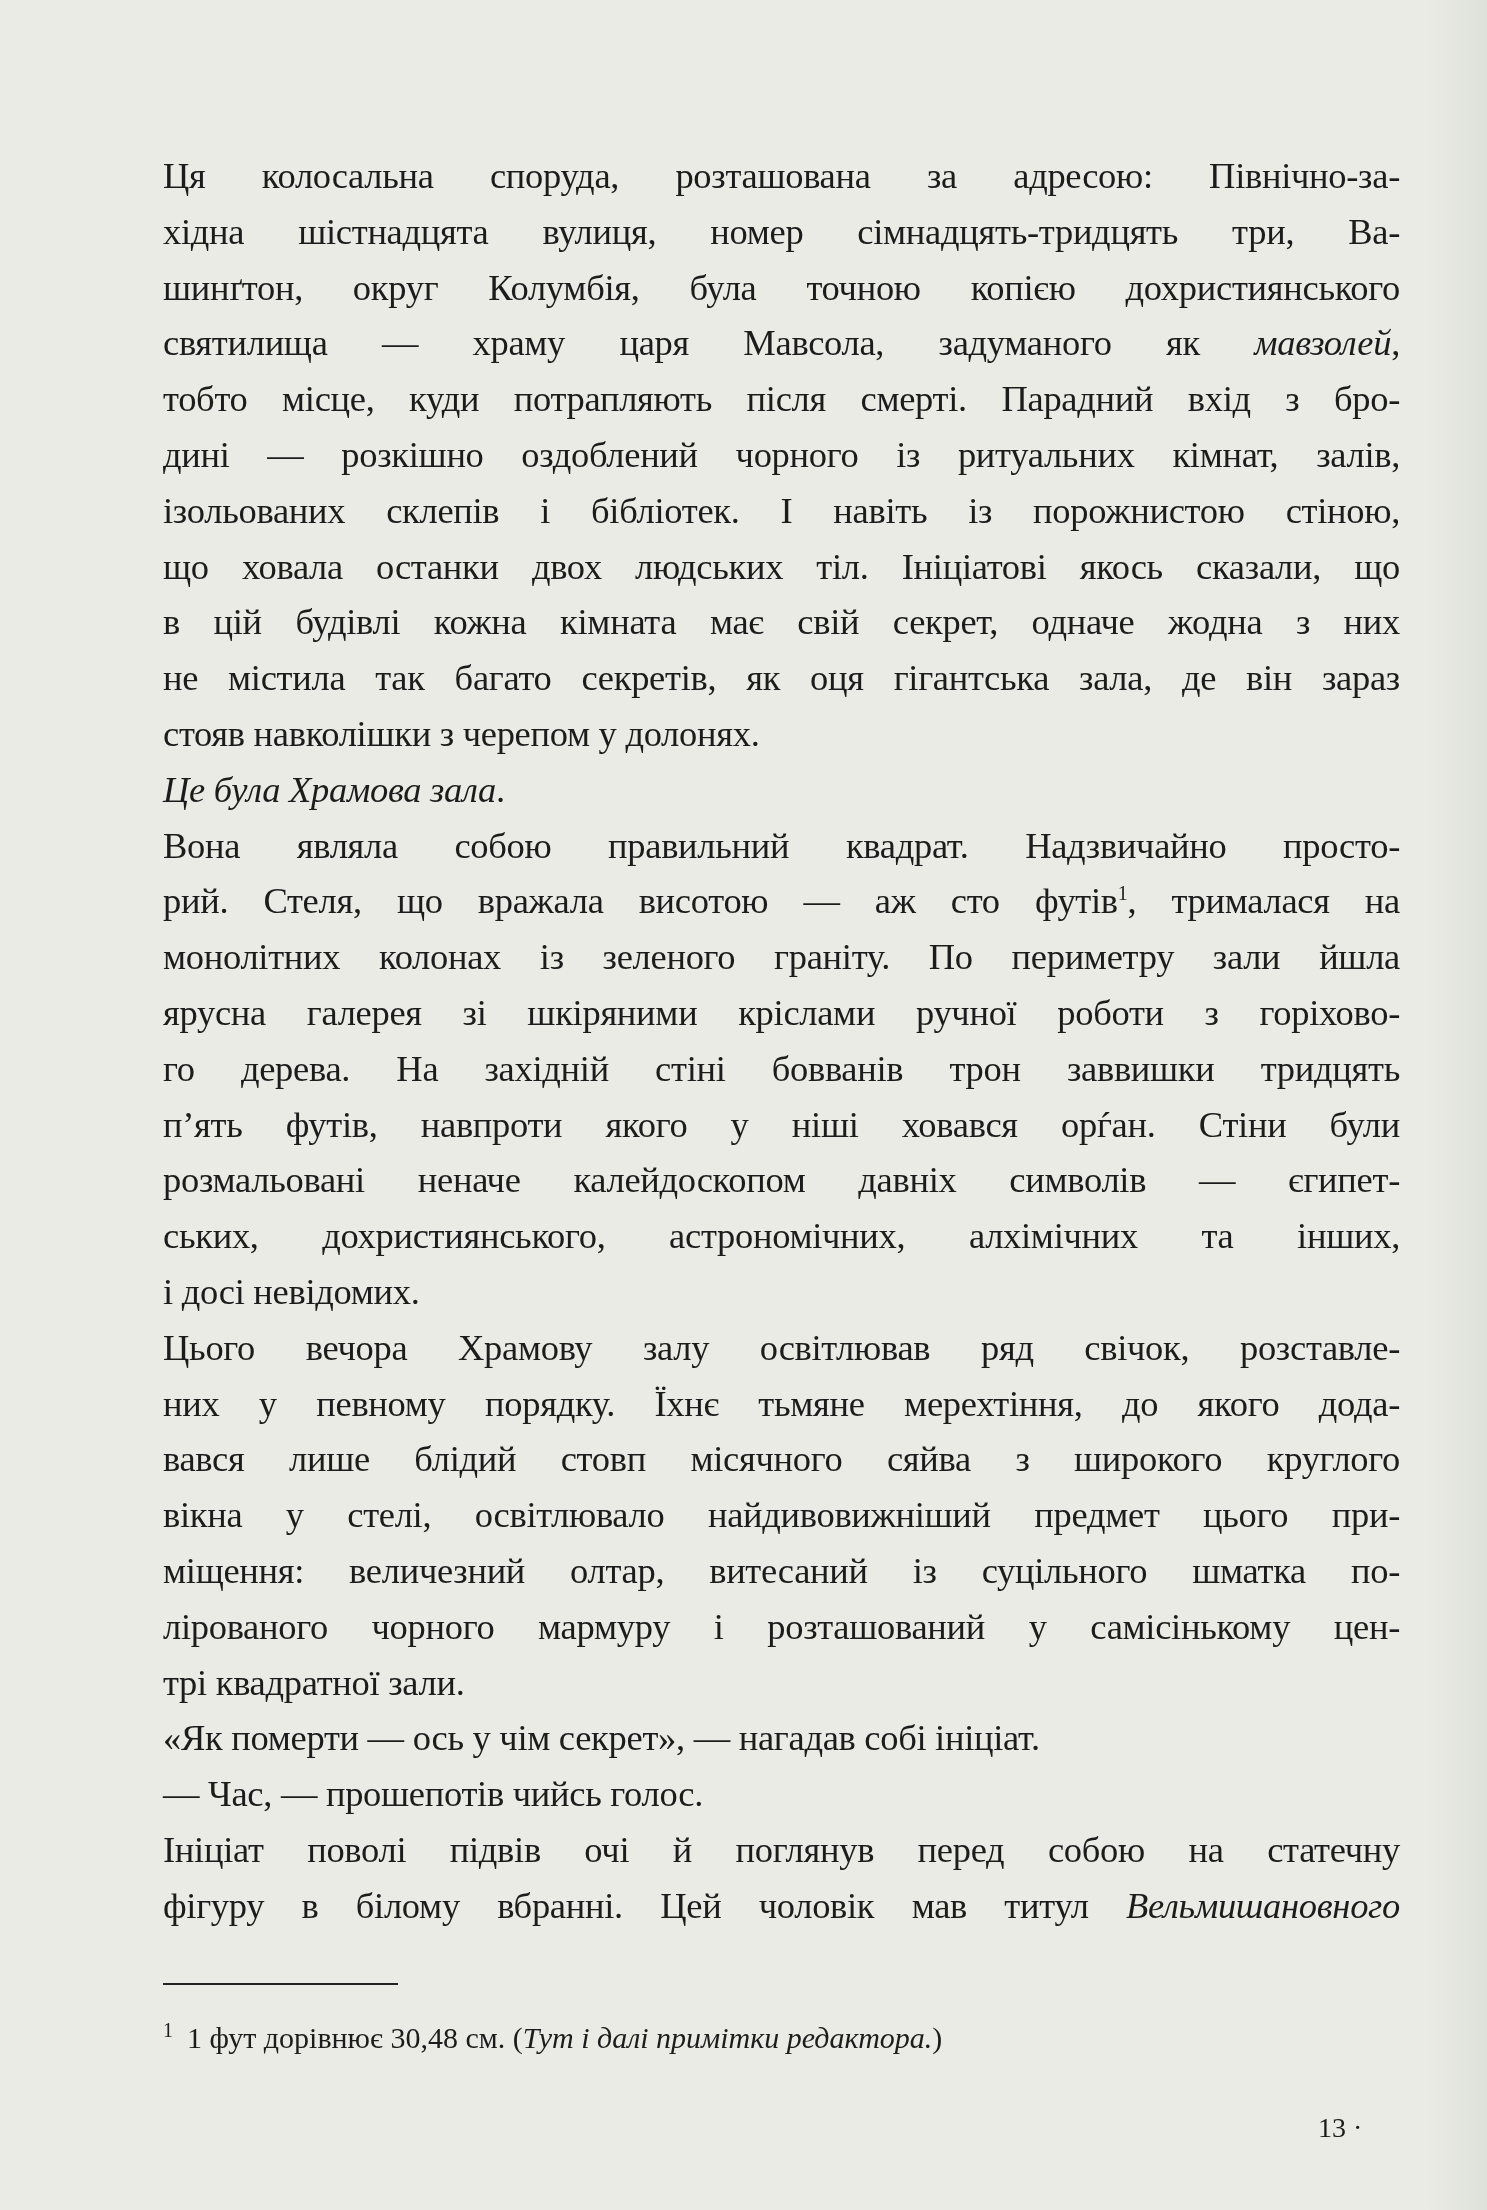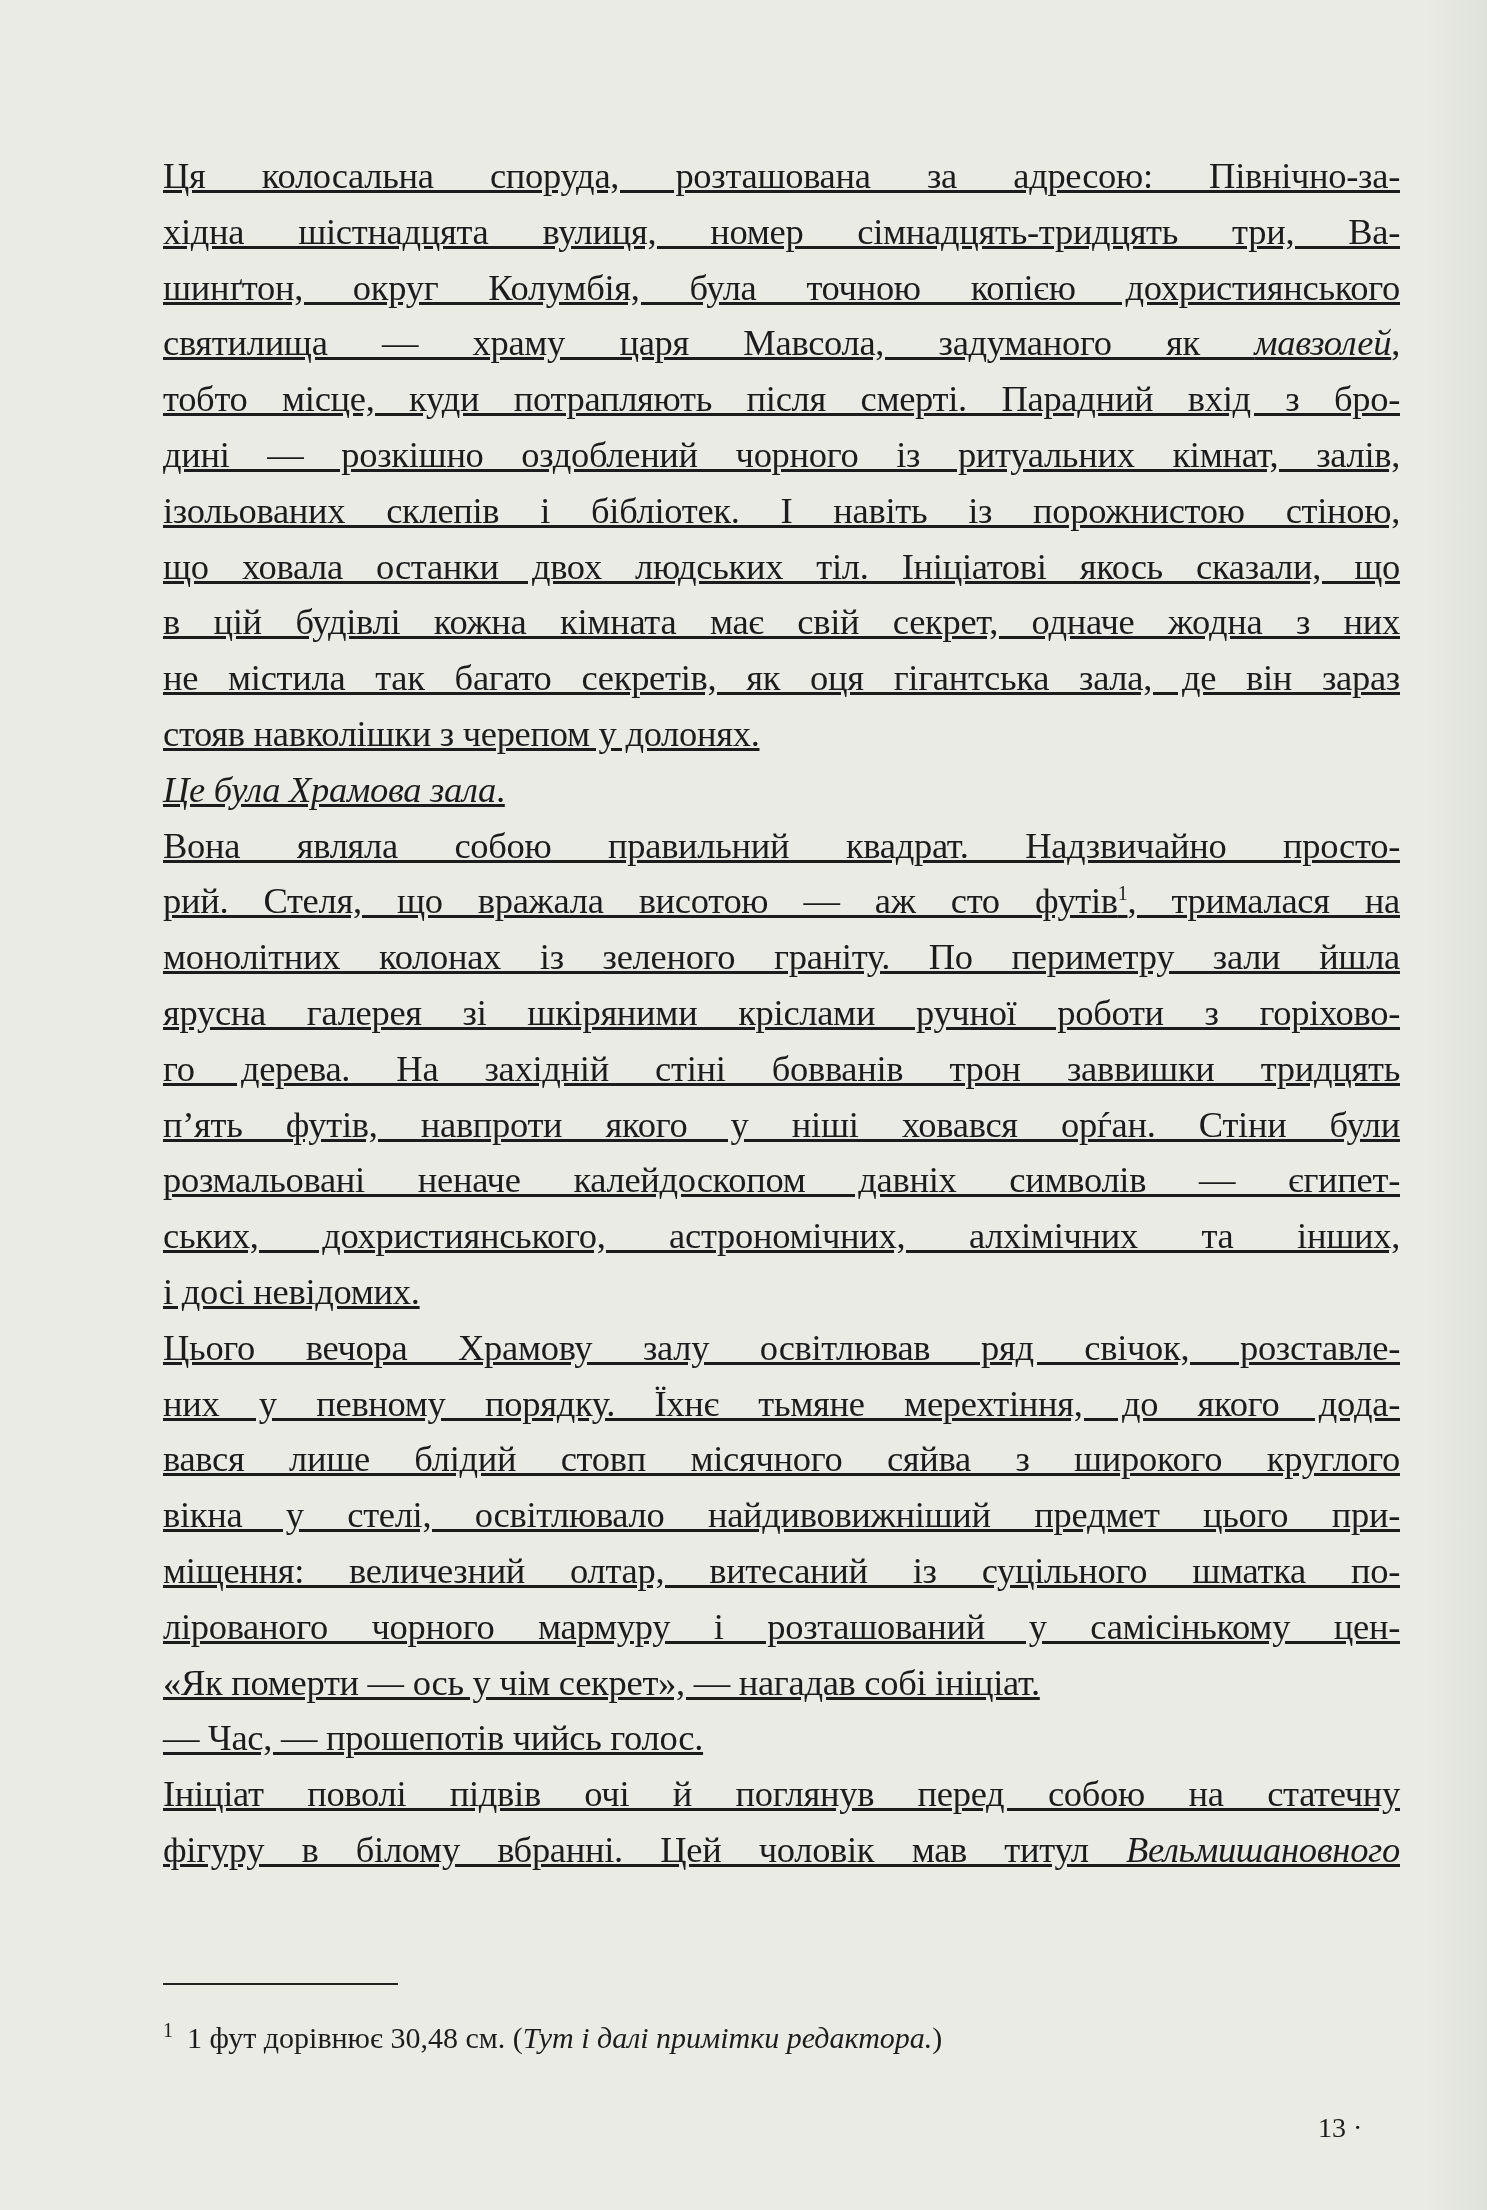--- a/index.html
+++ b/index.html
@@ -8,21 +8,20 @@
     background: #e9ebe4;
     position: relative;
     overflow: hidden;
     font-family: "Liberation Serif", "DejaVu Serif", serif;
     color: #1c1c1c;
   }
   .page {
     position: absolute;
     left: 163px; top: 148px;
     width: 1237px;
-    text-decoration: underline;
   }
   .para {
     font-size: 36.5px;
     line-height: 55.8px;
     text-align: justify;
     text-indent: 0;
     margin: 0;
     letter-spacing: -0.3px;
   }
   .line { display: block; text-align: justify; text-align-last: justify; white-space: nowrap; }
@@ -78,20 +77,21 @@
     <div class="para line"><span>п’ять футів, навпроти якого у ніші ховався орѓан. Стіни були</span></div>
     <div class="para line"><span>розмальовані неначе калейдоскопом давніх символів — єгипет-</span></div>
     <div class="para line"><span>ських, дохристиянського, астрономічних, алхімічних та інших,</span></div>
     <div class="para line last"><span>і досі невідомих.</span></div>
     <div class="para line" style="padding-left: 0px;"><span>Цього вечора Храмову залу освітлював ряд свічок, розставле-</span></div>
     <div class="para line"><span>них у певному порядку. Їхнє тьмяне мерехтіння, до якого дода-</span></div>
     <div class="para line"><span>вався лише блідий стовп місячного сяйва з широкого круглого</span></div>
     <div class="para line"><span>вікна у стелі, освітлювало найдивовижніший предмет цього при-</span></div>
     <div class="para line"><span>міщення: величезний олтар, витесаний із суцільного шматка по-</span></div>
     <div class="para line"><span>лірованого чорного мармуру і розташований у самісінькому цен-</span></div>
+    <div class="para line last"><span>трі квадратної зали.</span></div>
     <div class="para line last" style="padding-left: 0px;"><span>«Як померти — ось у чім секрет», — нагадав собі ініціат.</span></div>
     <div class="para line last" style="padding-left: 0px;"><span>— Час, — прошепотів чийсь голос.</span></div>
     <div class="para line" style="padding-left: 0px;"><span>Ініціат поволі підвів очі й поглянув перед собою на статечну</span></div>
     <div class="para line"><span>фігуру в білому вбранні. Цей чоловік мав титул </span><em>Вельмишановного</em><span></span></div>
   </div>
 
 <div class="rule"></div>
 
 <div class="footnote">
   <span class="mark">1</span><span>1 фут дорівнює 30,48 см. (</span><em>Тут і далі примітки редактора.</em><span>)</span>

